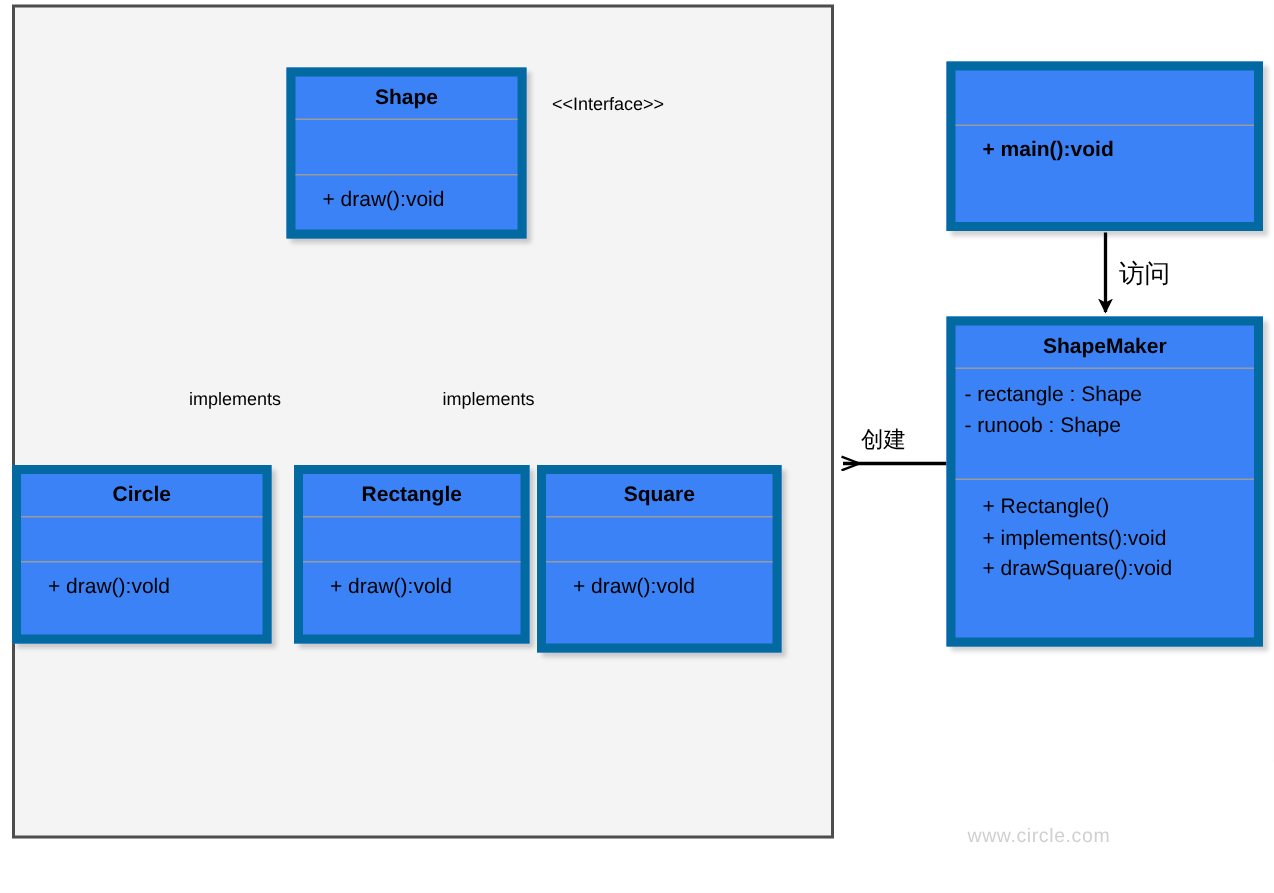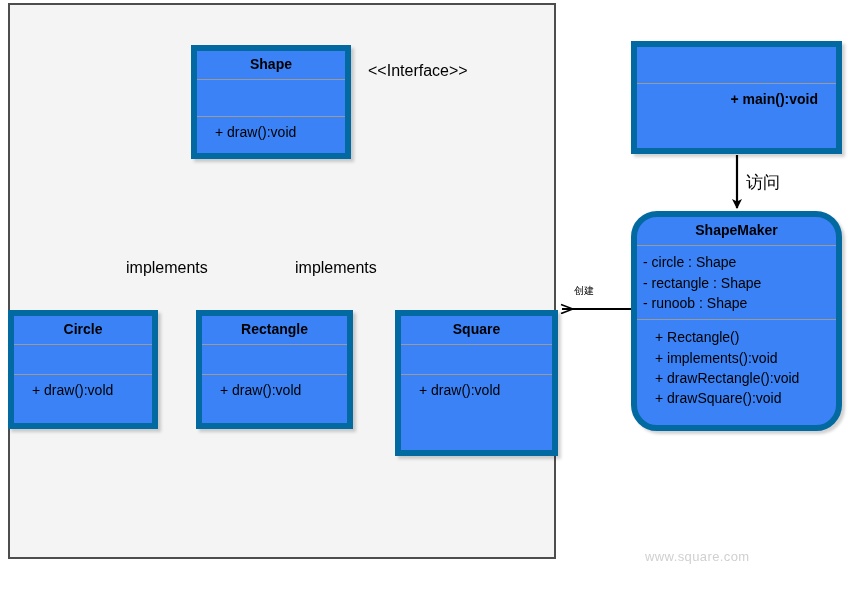--- a/index.html
+++ b/index.html
@@ -63,51 +63,51 @@
     min-height: 30px;
     box-sizing: border-box;
   }
   .uml-ops {
     padding: 5px 18px;
     font-size: 14px;
     color: #000000;
     line-height: 1.45;
     flex: 1;
   }
-  .uml-ops.bold-ops { font-weight: bold; text-align: right; }
+  .uml-ops.bold-ops { font-weight: bold; }
   .uml-row { white-space: nowrap; }
 
   
   #box-shape      { left:191px; top:45px;  width:160px; height:114px; }
   #box-shape .uml-attrs { min-height: 37px; }
 
-  #box-circle     { left:8px;   top:310px; width:150px; height:119px; }
+  #box-circle     { left:8px;   top:310px; width:173px; height:119px; }
   #box-rectangle  { left:196px; top:310px; width:157px; height:119px; }
-  #box-square     { left:395px; top:310px; width:163px; height:146px; }
+  #box-square     { left:358px; top:310px; width:163px; height:125px; }
 
   #box-facade     { left:631px; top:41px;  width:211px; height:113px; }
   #box-facade .uml-attrs { min-height: 37px; }
 
-  #box-shapemaker { left:631px; top:211px; width:211px; height:220px;border-radius:26px; }
+  #box-shapemaker { left:631px; top:211px; width:211px; height:220px; }
   #box-shapemaker .uml-attrs { min-height: 74px; padding-top: 6px; }
   #box-shapemaker .uml-ops   { padding-top: 7px; }
 
   
   .label {
     position: absolute;
-    font-size: 16px;
+    font-size: 12px;
     color: #000000;
     white-space: nowrap;
     line-height: 1;
   }
   #label-interface { left:368px; top:63px; }
   #label-implements-left  { left:126px; top:260px; }
   #label-implements-right { left:295px; top:260px; }
   #label-fangwen  { left:746px; top:174px; font-size:17px; }
-  #label-chuangjian { left:574px; top:286px; font-size:10px;text-align:center; }
+  #label-chuangjian { left:574px; top:286px; font-size:15px;text-align:center; }
 
   .watermark {
     position: absolute;
     left: 645px;
     top: 549px;
     font-size: 13px;
     color: #d0d0d0;
     letter-spacing: 0.4px;
     white-space: nowrap;
   }
@@ -179,30 +179,28 @@
 <div class="uml-class" id="box-facade">
   <div class="uml-attrs"></div>
   <div class="uml-ops bold-ops">
     <div class="uml-row">+ main():void</div>
   </div>
 </div>
 
 <div class="uml-class" id="box-shapemaker">
   <div class="uml-name">ShapeMaker</div>
   <div class="uml-attrs">
-    <div class="uml-row">- circle : Shape</div>
     <div class="uml-row">- rectangle : Shape</div>
     <div class="uml-row">- runoob : Shape</div>
   </div>
   <div class="uml-ops">
     <div class="uml-row">+ Rectangle()</div>
     <div class="uml-row">+ implements():void</div>
-    <div class="uml-row">+ drawRectangle():void</div>
     <div class="uml-row">+ drawSquare():void</div>
   </div>
 </div>
 
 <div class="label" id="label-implements-left">implements</div>
 <div class="label" id="label-implements-right">implements</div>
 <div class="label" id="label-fangwen">访问</div>
 <div class="label" id="label-chuangjian">创建</div>
 
-<div class="watermark">www.square.com</div>
+<div class="watermark">www.circle.com</div>
 
 </body></html>

